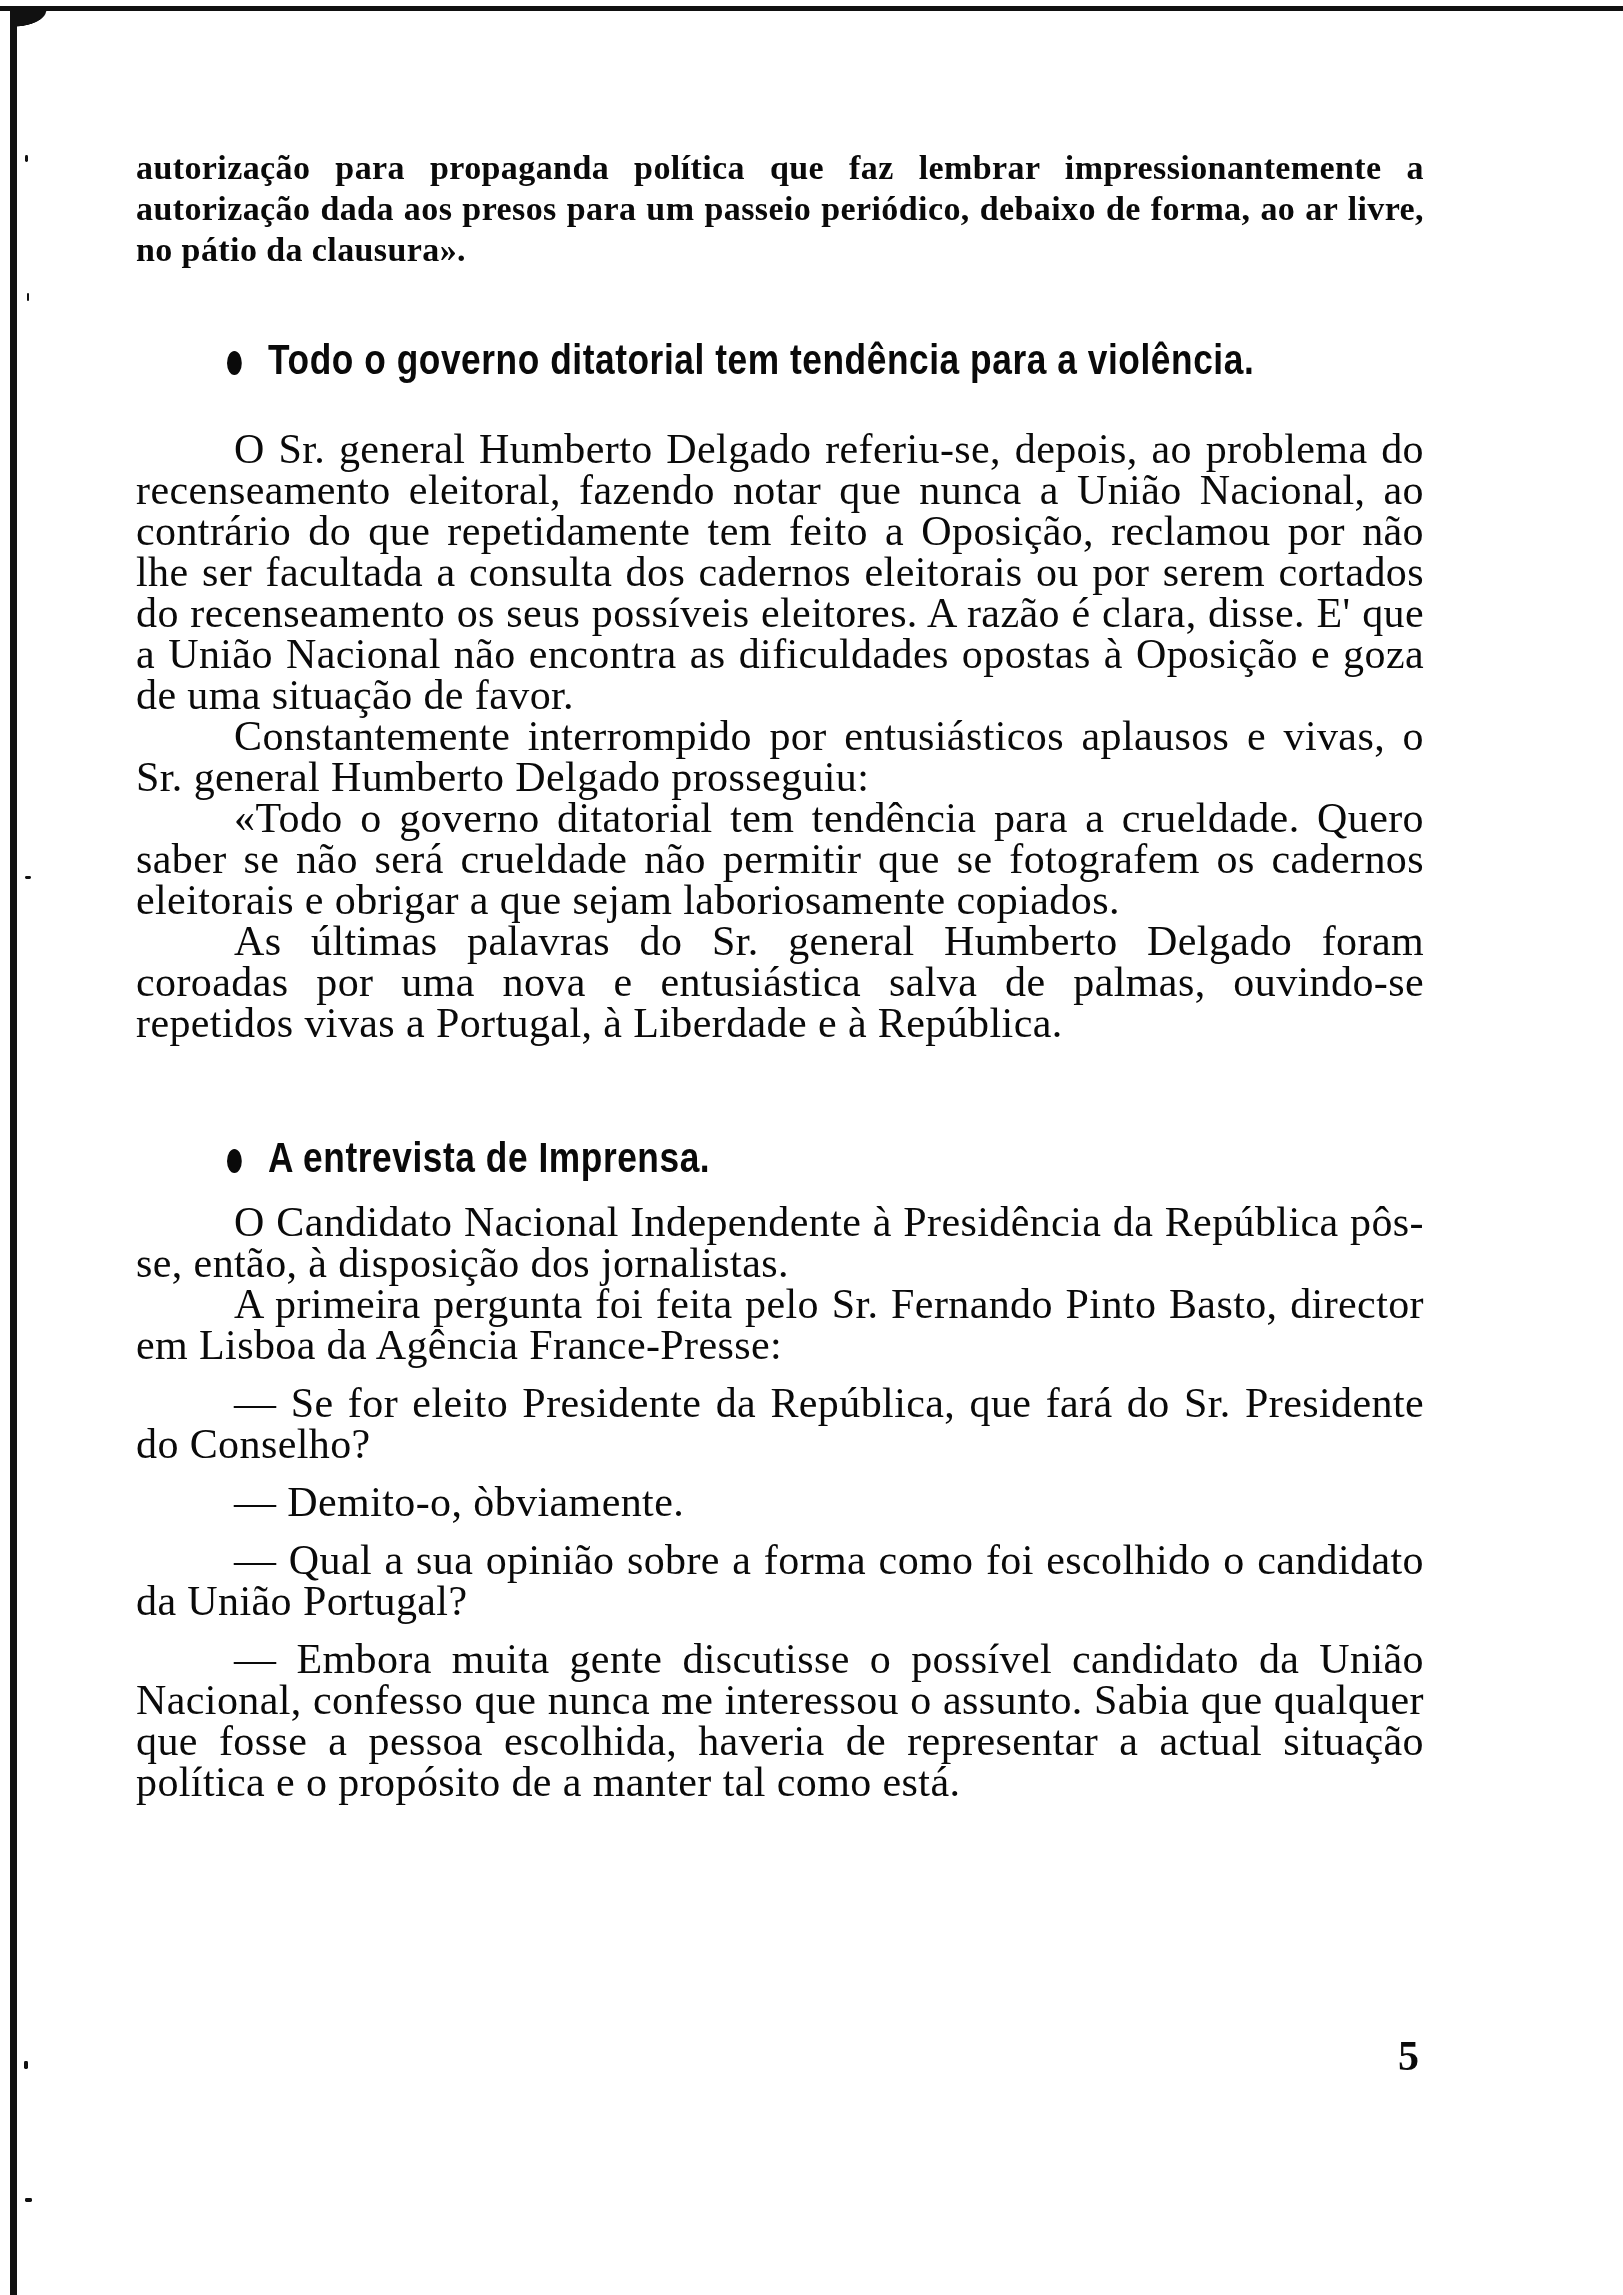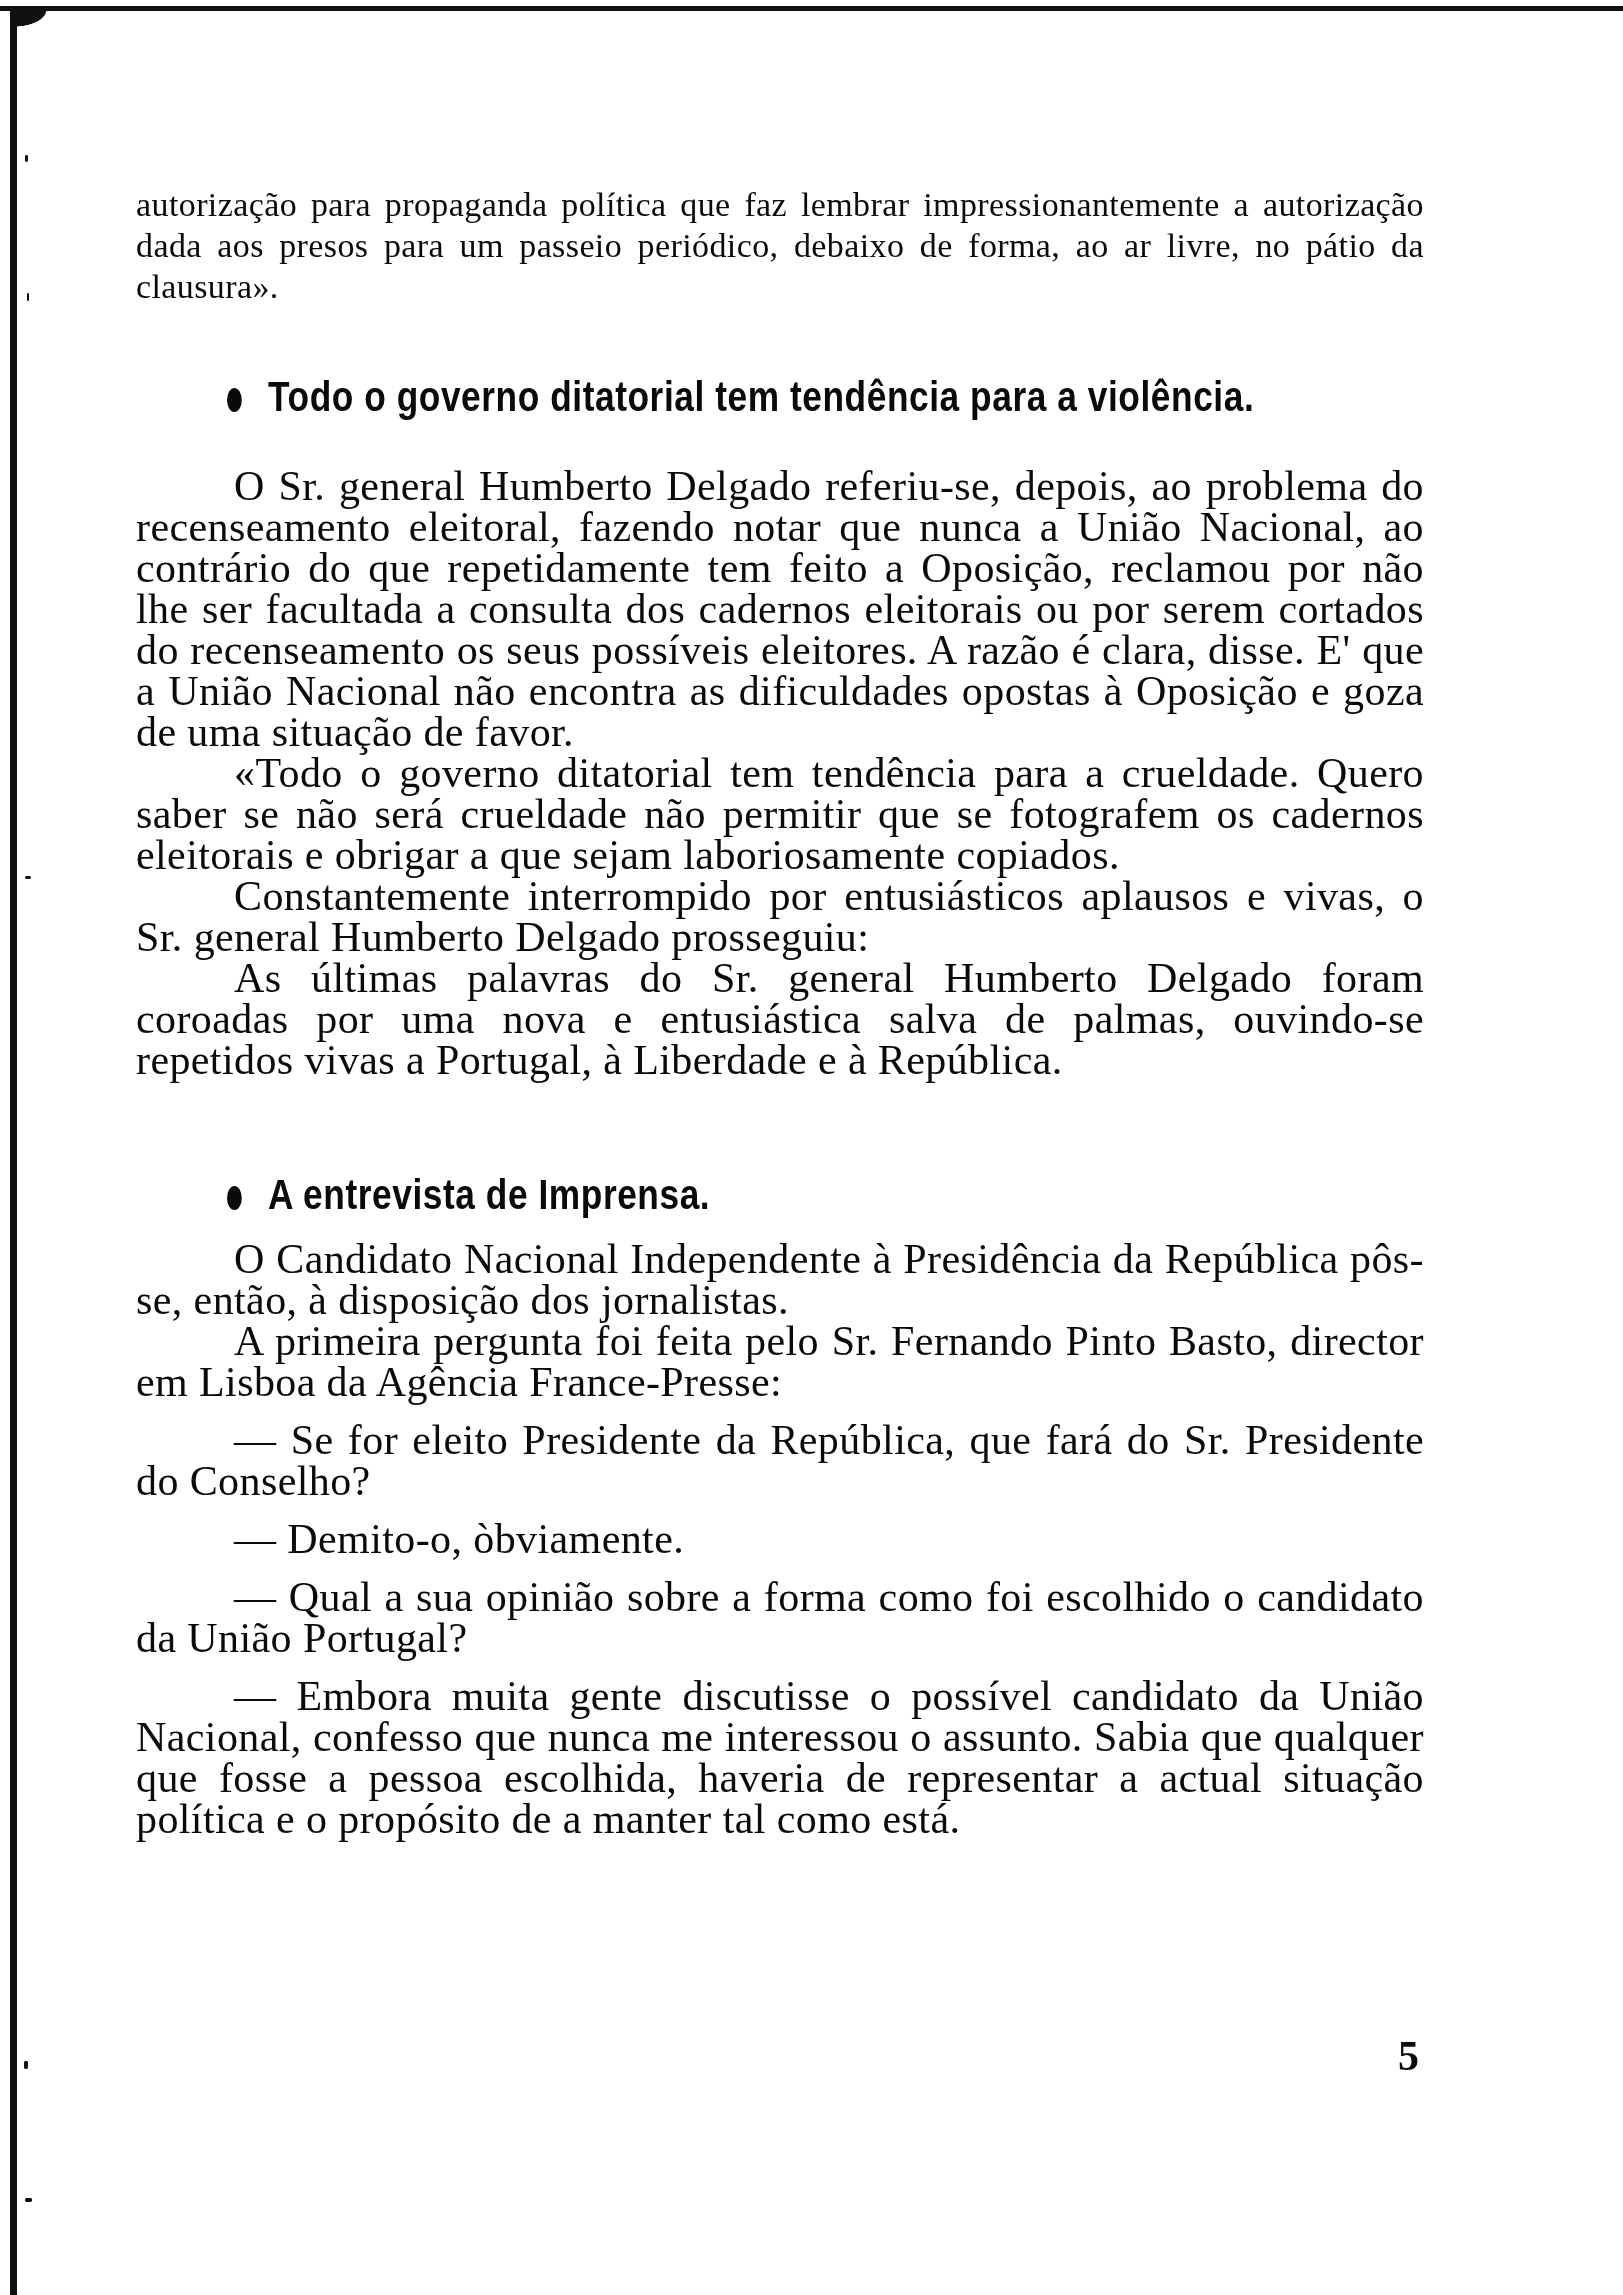--- a/index.html
+++ b/index.html
@@ -18,21 +18,21 @@
   .page {
     position: absolute; left: 136px; top: 147px; width: 1288px;
     font-family: "Liberation Serif", "DejaVu Serif", serif;
     color: #0a0a0a;
   }
   .para {
     font-size: 42px; line-height: 41px; text-align: justify; margin: 0;
     letter-spacing: 0.4px;
   }
   .para.indent { text-indent: 98px; }
-  .para.bold { font-weight: normal; font-size: 34px; margin-top: 37px; }
+  .para.bold { font-weight: bold; font-size: 34px; }
   .para.spaced { margin-top: 17px; }
   .heading {
     font-family: "Liberation Sans", "DejaVu Sans", sans-serif;
     font-weight: bold; font-size: 43px; line-height: 50px;
     transform: scaleX(0.82); transform-origin: left top;
     position: relative; letter-spacing: 0.7px;
   }
   .heading .bullet {
     position: absolute; width: 18px; height: 24px; border-radius: 50%;
     background: #0a0a0a;
@@ -61,22 +61,22 @@
   <p class="para bold">autorização para propaganda política que faz lembrar impressionantemente a autorização dada aos presos para um passeio periódico, debaixo de forma, ao ar livre, no pátio da clausura».</p>
 
   <section style="margin-top:64px;">
     <div class="heading" style="padding-left:161px; width:1519px;">
       <span class="bullet" style="left:111px; top:17px;"></span>
       <span class="text">Todo o governo ditatorial tem tendência para a violência.</span>
     </div>
 
     <div style="margin-top:45px;">
       <p class="para indent">O Sr. general Humberto Delgado referiu-se, depois, ao problema do recenseamento eleitoral, fazendo notar que nunca a União Nacional, ao contrário do que repetidamente tem feito a Oposição, reclamou por não lhe ser facultada a consulta dos cadernos eleitorais ou por serem cortados do recenseamento os seus possíveis eleitores. A razão é clara, disse. E' que a União Nacional não encontra as dificuldades opostas à Oposição e goza de uma situação de favor.</p>
+      <p class="para indent">Constantemente interrompido por entusiásticos aplausos e vivas, o Sr. general Humberto Delgado prosseguiu:</p>
       <p class="para indent">«Todo o governo ditatorial tem tendência para a crueldade. Quero saber se não será crueldade não permitir que se fotografem os cadernos eleitorais e obrigar a que sejam laboriosamente copiados.</p>
-      <p class="para indent">Constantemente interrompido por entusiásticos aplausos e vivas, o Sr. general Humberto Delgado prosseguiu:</p>
       <p class="para indent">As últimas palavras do Sr. general Humberto Delgado foram coroadas por uma nova e entusiástica salva de palmas, ouvindo-se repetidos vivas a Portugal, à Liberdade e à República.</p>
     </div>
   </section>
 
   <section style="margin-top:88px;">
     <div class="heading" style="padding-left:161px; width:1519px;">
       <span class="bullet" style="left:111px; top:17px;"></span>
       <span class="text">A entrevista de Imprensa.</span>
     </div>
 

